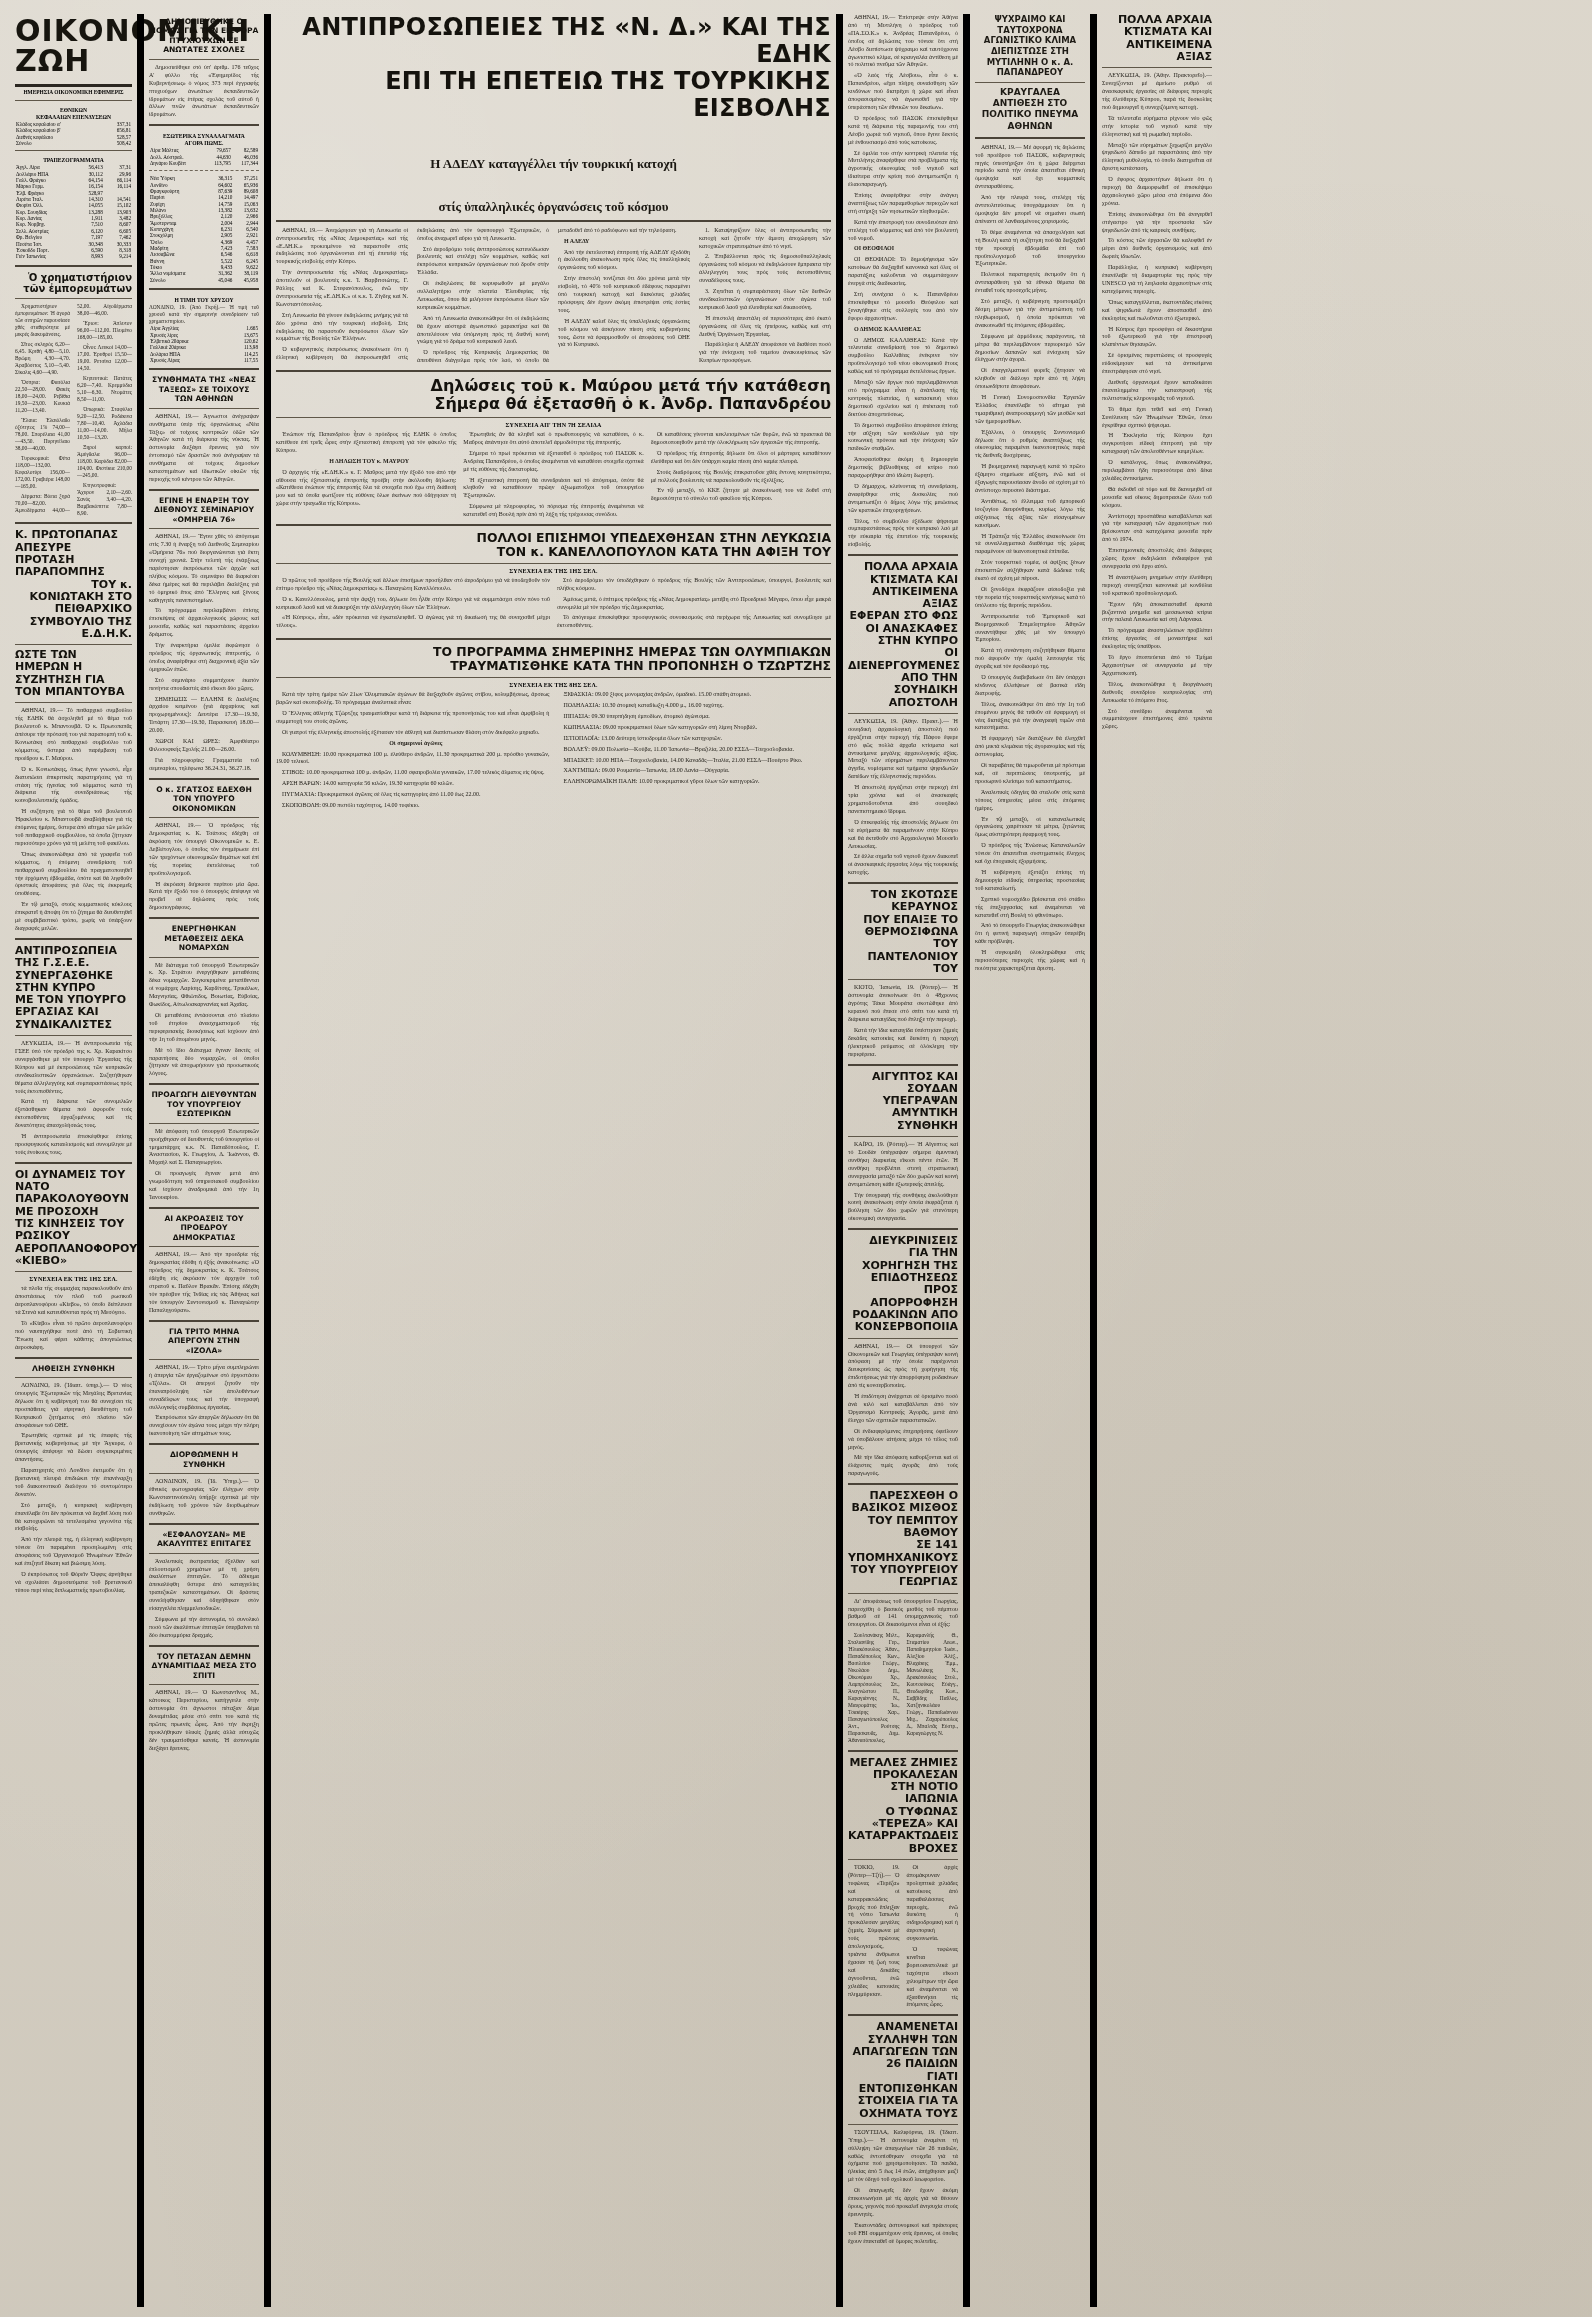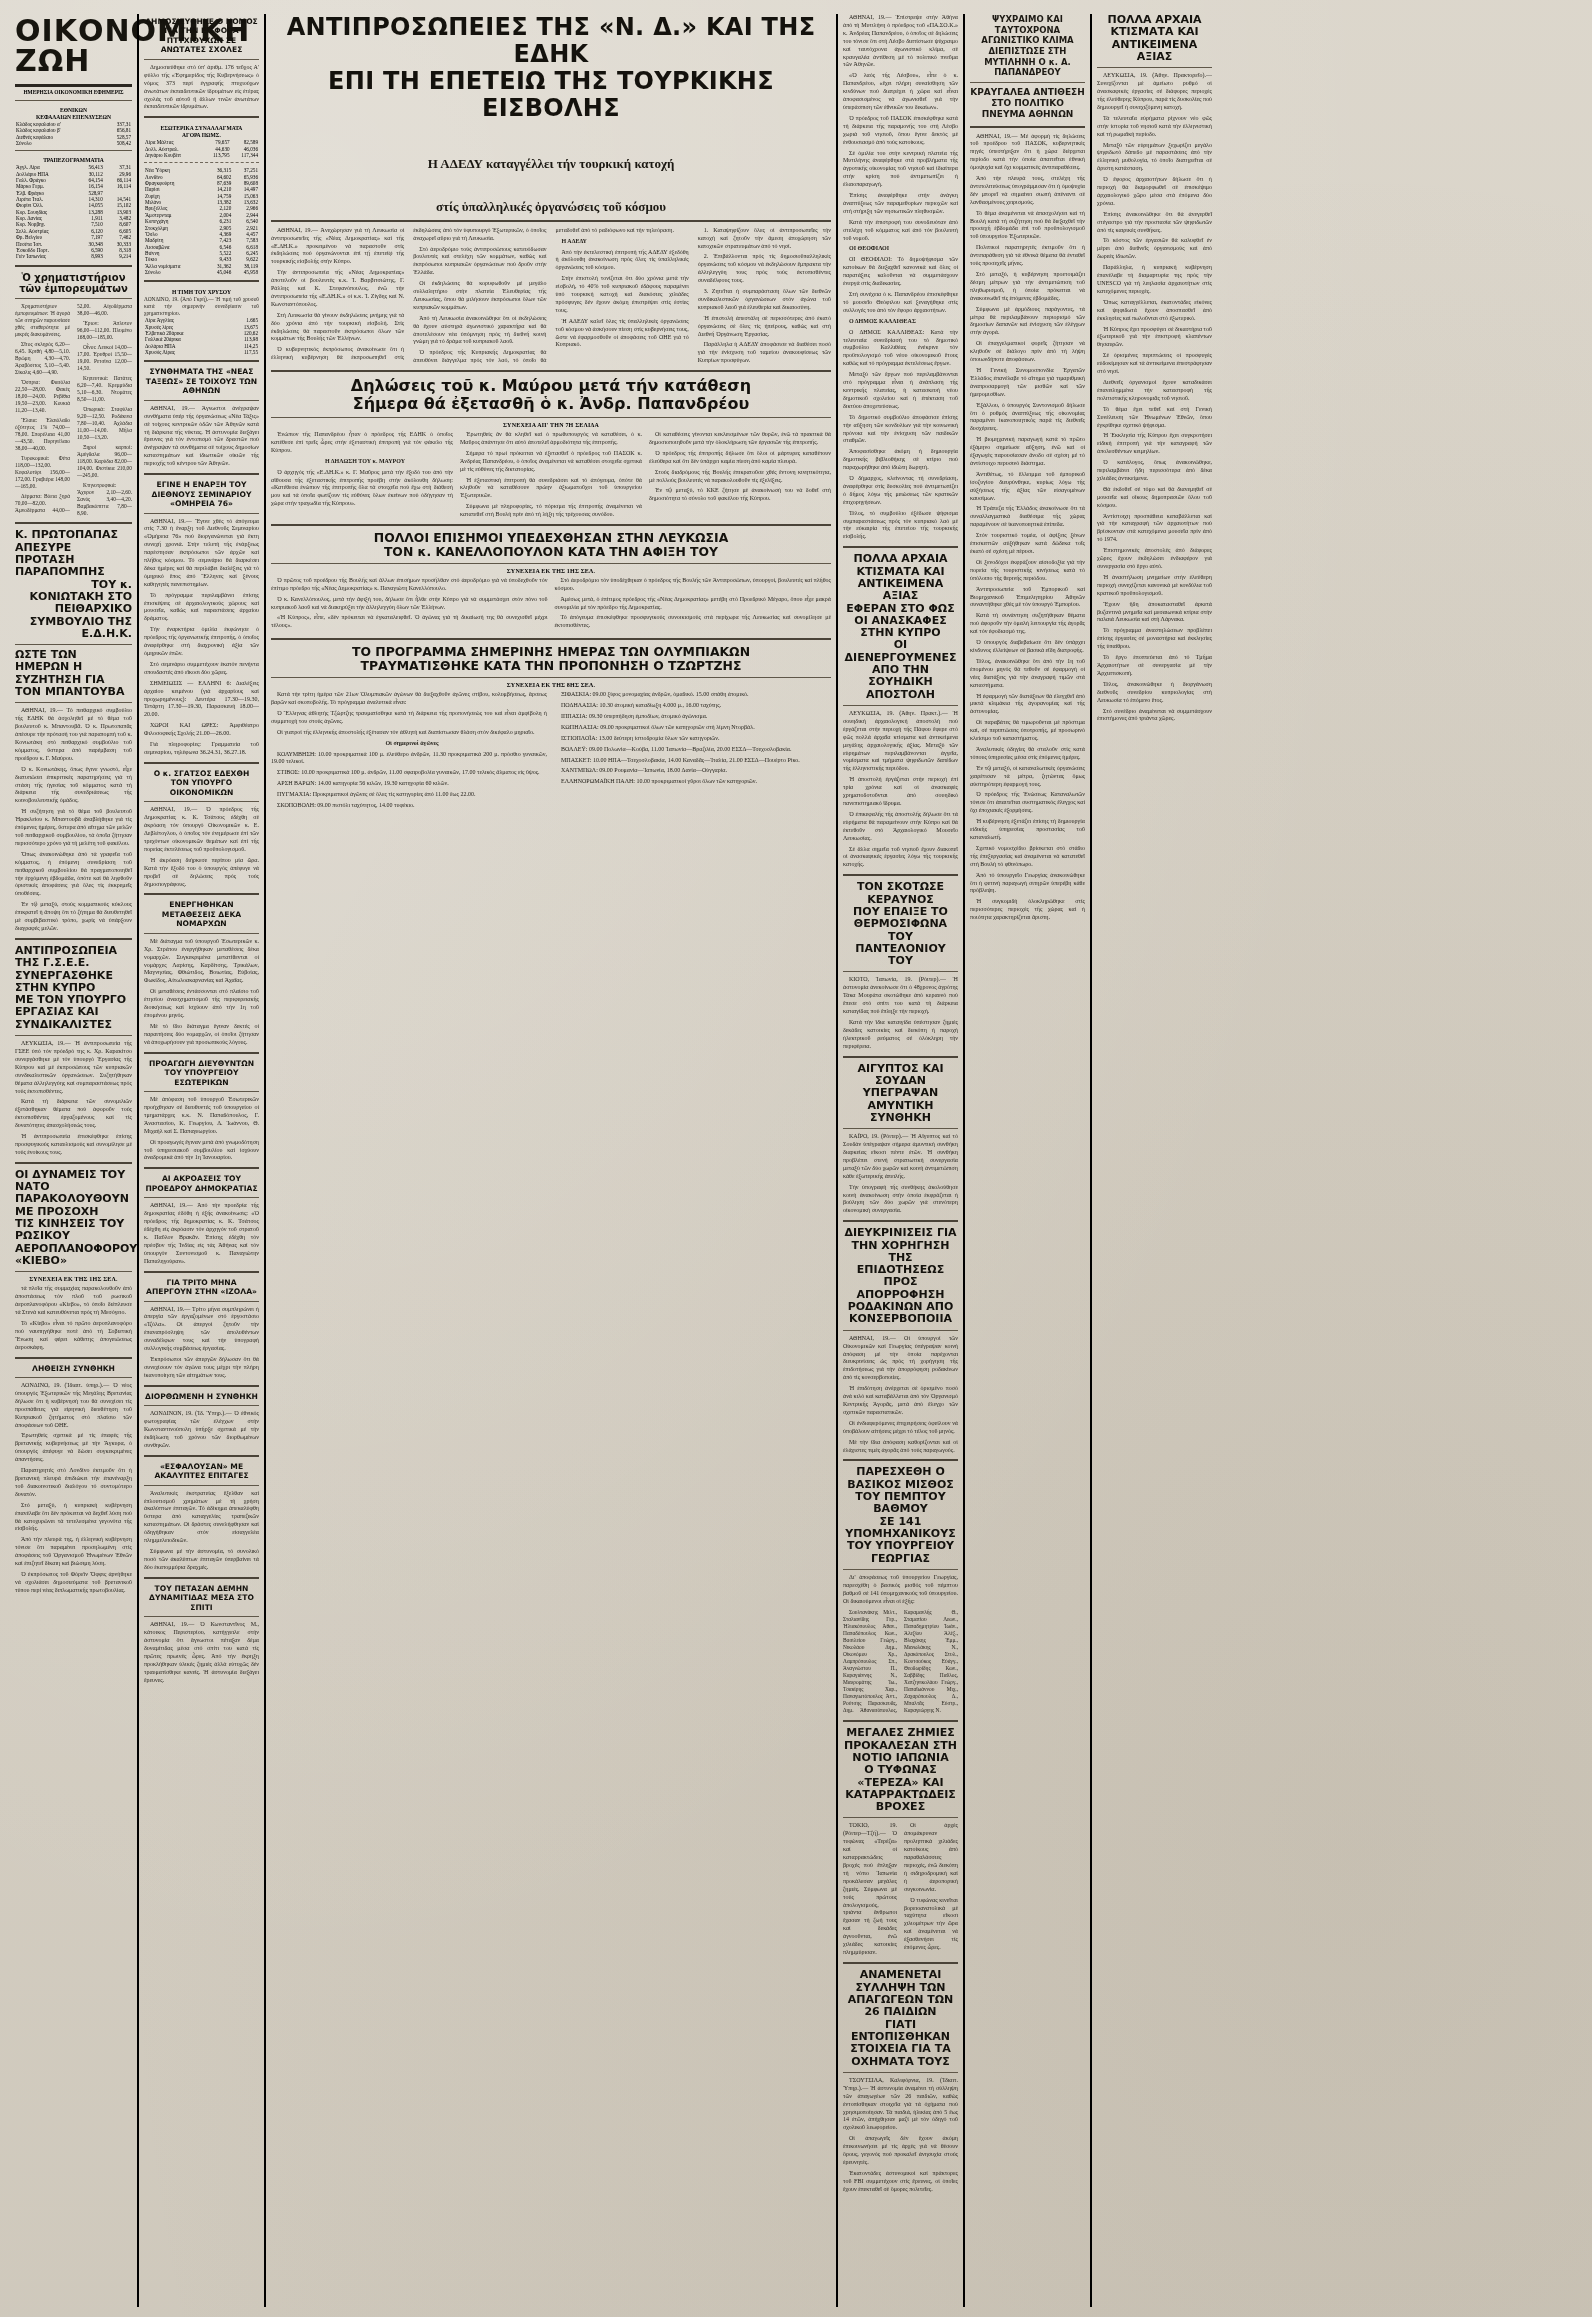--- a/index.html
+++ b/index.html
@@ -16,42 +16,42 @@
   .page:before{
     content:"";position:absolute;inset:0;
     background:
       radial-gradient(ellipse at 20% 10%, rgba(255,255,255,.22), rgba(255,255,255,0) 60%),
       radial-gradient(ellipse at 85% 80%, rgba(120,105,80,.12), rgba(255,255,255,0) 65%),
       linear-gradient(180deg, rgba(255,255,255,.10), rgba(90,80,60,.07));
     pointer-events:none;
   }
   .sheet{position:relative;z-index:2;display:flex;gap:0;height:100%;}
   .col{position:relative;box-sizing:border-box;}
-  .vrule{border-left:2px solid #000000;}
+  .vrule{border-left:7px solid #000000;}
   .hr{border-top:1px solid #5f5749;margin:4px 0;}
   .hr2{border-top:2px solid #4a4338;margin:5px 0;}
   .hrd{border-top:1px dashed #6f675a;margin:4px 0;}
 
   .masthead{
     font-family:"DejaVu Sans", sans-serif;
     font-weight:bold;
     font-size:30px;
     letter-spacing:1px;
     color:#17150f;
     line-height:1;
     padding:2px 0 4px 0;
   }
   .mast-box{border-bottom:3px solid #2b2721;padding-bottom:4px;}
   .kicker{
     font-family:"DejaVu Sans", sans-serif;
     font-size:8.5px;font-weight:bold;text-align:center;line-height:1.25;color:#1d1a14;
   }
   .hl{
     font-family:"DejaVu Sans", sans-serif;
-    font-weight:bold;color:#14120d;text-align:center;line-height:1.12;
+    font-weight:bold;color:#14120d;text-align:right;line-height:1.12;
   }
   .hl-xl{font-size:24px;letter-spacing:0.3px;}
   .hl-lg{font-size:16px;}
   .hl-md{font-size:12.4px;}
   .hl-sm{font-size:10px;}
   .hl-xs{font-size:11px;}
   .sub{
     font-family:"Liberation Serif", serif;font-weight:bold;font-size:13px;text-align:center;color:#1b1812;line-height:1.2;margin-top:28px;
   }
   .body{

